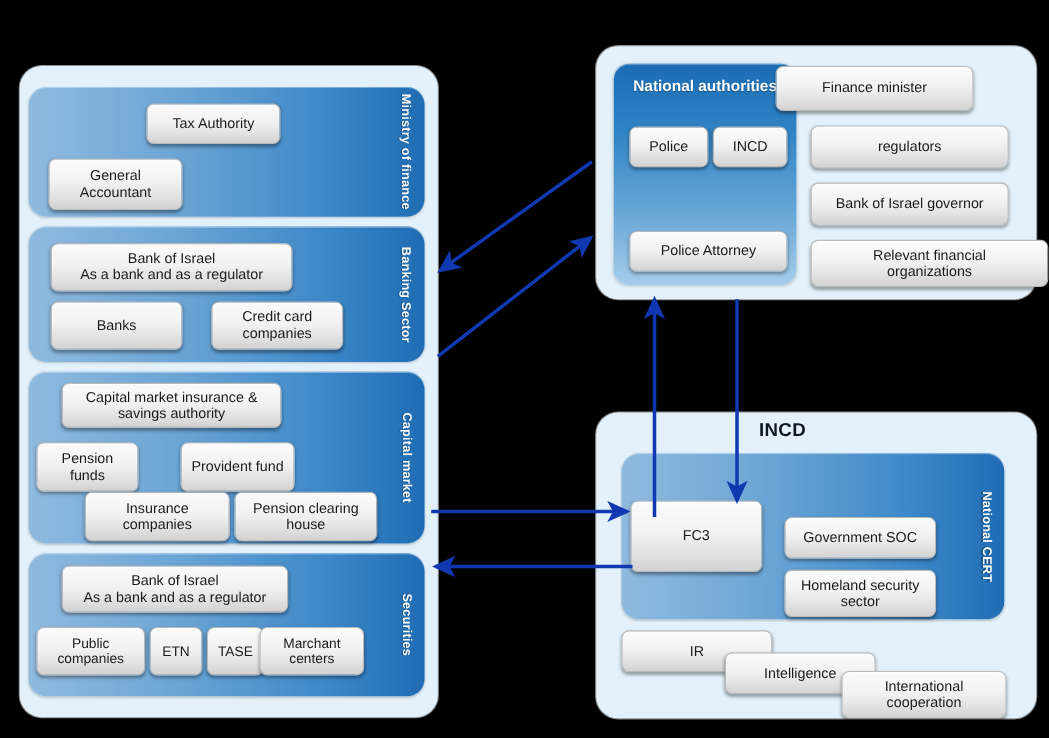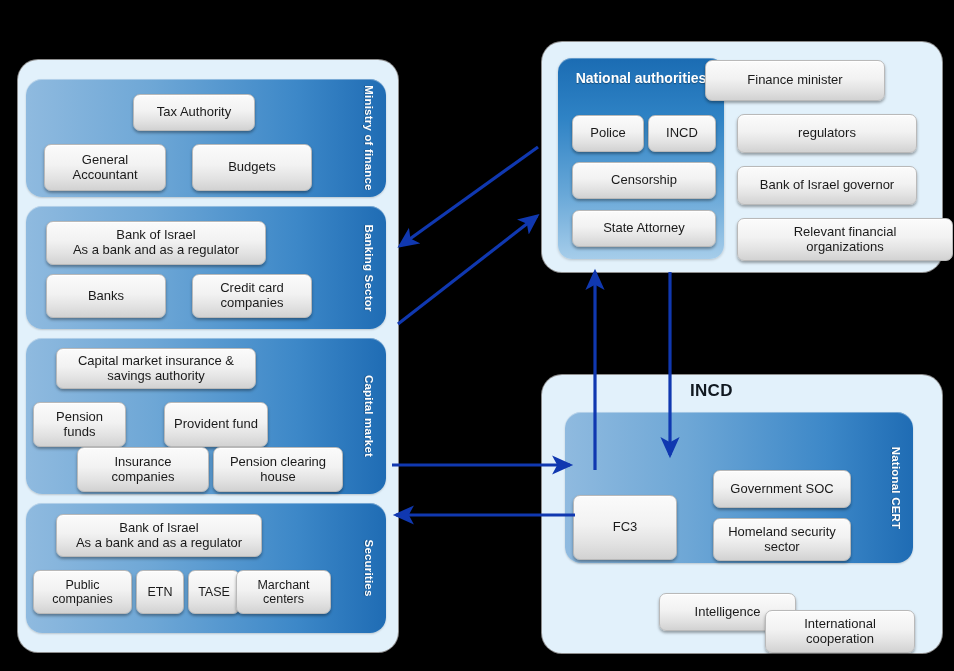--- a/index.html
+++ b/index.html
@@ -98,21 +98,20 @@
 
   <div class="outer" style="left:18px;top:60px;width:380px;height:592px;"></div>
 
   <div class="band" style="left:26px;top:79px;width:360px;height:118px;">
     <div class="vlabel">
       <span>Ministry of finance</span>
     </div>
   </div>
   <div class="node" style="left:133px;top:94px;width:122px;height:37px;">Tax Authority</div>
   <div class="node" style="left:44px;top:144px;width:122px;height:47px;">General<br>Accountant</div>
-  <div class="node" style="left:192px;top:144px;width:120px;height:47px;">Budgets</div>
 
   <div class="band" style="left:26px;top:206px;width:360px;height:123px;">
     <div class="vlabel">
       <span>Banking Sector</span>
     </div>
   </div>
   <div class="node" style="left:46px;top:221px;width:220px;height:44px;">Bank of Israel<br>As a bank and as a regulator</div>
   <div class="node" style="left:46px;top:274px;width:120px;height:44px;">Banks</div>
   <div class="node" style="left:192px;top:274px;width:120px;height:44px;">Credit card<br>companies</div>
 
@@ -138,41 +137,41 @@
   <div class="node small" style="left:188px;top:570px;width:52px;height:44px;">TASE</div>
   <div class="node small" style="left:236px;top:570px;width:95px;height:44px;">Marchant<br>centers</div>
 
   <div class="outer" style="left:542px;top:42px;width:400px;height:230px;"></div>
 
   <div class="authbox" style="left:558px;top:58px;width:166px;height:201px;">
     <div class="title">National authorities</div>
   </div>
   <div class="node" style="left:572px;top:115px;width:72px;height:37px;">Police</div>
   <div class="node" style="left:648px;top:115px;width:68px;height:37px;">INCD</div>
-  <div class="node" style="left:572px;top:162px;width:144px;height:37px;">Censorship</div>
-  <div class="node" style="left:572px;top:210px;width:144px;height:37px;">State Attorney</div>
+  <div class="node" style="left:572px;top:210px;width:144px;height:37px;">Police Attorney</div>
 
   <div class="node" style="left:705px;top:60px;width:180px;height:41px;">Finance minister</div>
   <div class="node" style="left:737px;top:114px;width:180px;height:39px;">regulators</div>
   <div class="node" style="left:737px;top:166px;width:180px;height:39px;">Bank of Israel governor</div>
   <div class="node" style="left:737px;top:218px;width:216px;height:43px;">Relevant financial<br>organizations</div>
 
   <div class="outer" style="left:542px;top:375px;width:400px;height:278px;"></div>
 
   <div class="incd-title" style="left:690px;top:381px;">INCD</div>
 
   <div class="band" style="left:565px;top:412px;width:348px;height:151px;">
     <div class="vlabel">
       <span>National CERT</span>
     </div>
   </div>
-  <div class="node" style="left:573px;top:455px;width:104px;height:65px;margin-top:40px;">FC3</div>
+  <div class="node" style="left:573px;top:455px;width:120px;height:65px;">FC3</div>
   <div class="node" style="left:713px;top:470px;width:138px;height:38px;">Government SOC</div>
   <div class="node" style="left:713px;top:518px;width:138px;height:43px;">Homeland security<br>sector</div>
 
+  <div class="node" style="left:565px;top:573px;width:137px;height:38px;">IR</div>
   <div class="node" style="left:659px;top:593px;width:137px;height:38px;">Intelligence</div>
   <div class="node" style="left:765px;top:610px;width:150px;height:43px;">International<br>cooperation</div>
 
   <svg id="arrows" viewBox="0 0 954 671">
     <defs>
       <marker id="ah" markerWidth="7" markerHeight="7" refX="5.6" refY="3" orient="auto" markerUnits="strokeWidth">
         <path class="arrowhead" d="M0,0 L6.6,3 L0,6 L1.6,3 Z"></path>
       </marker>
     </defs>
 

